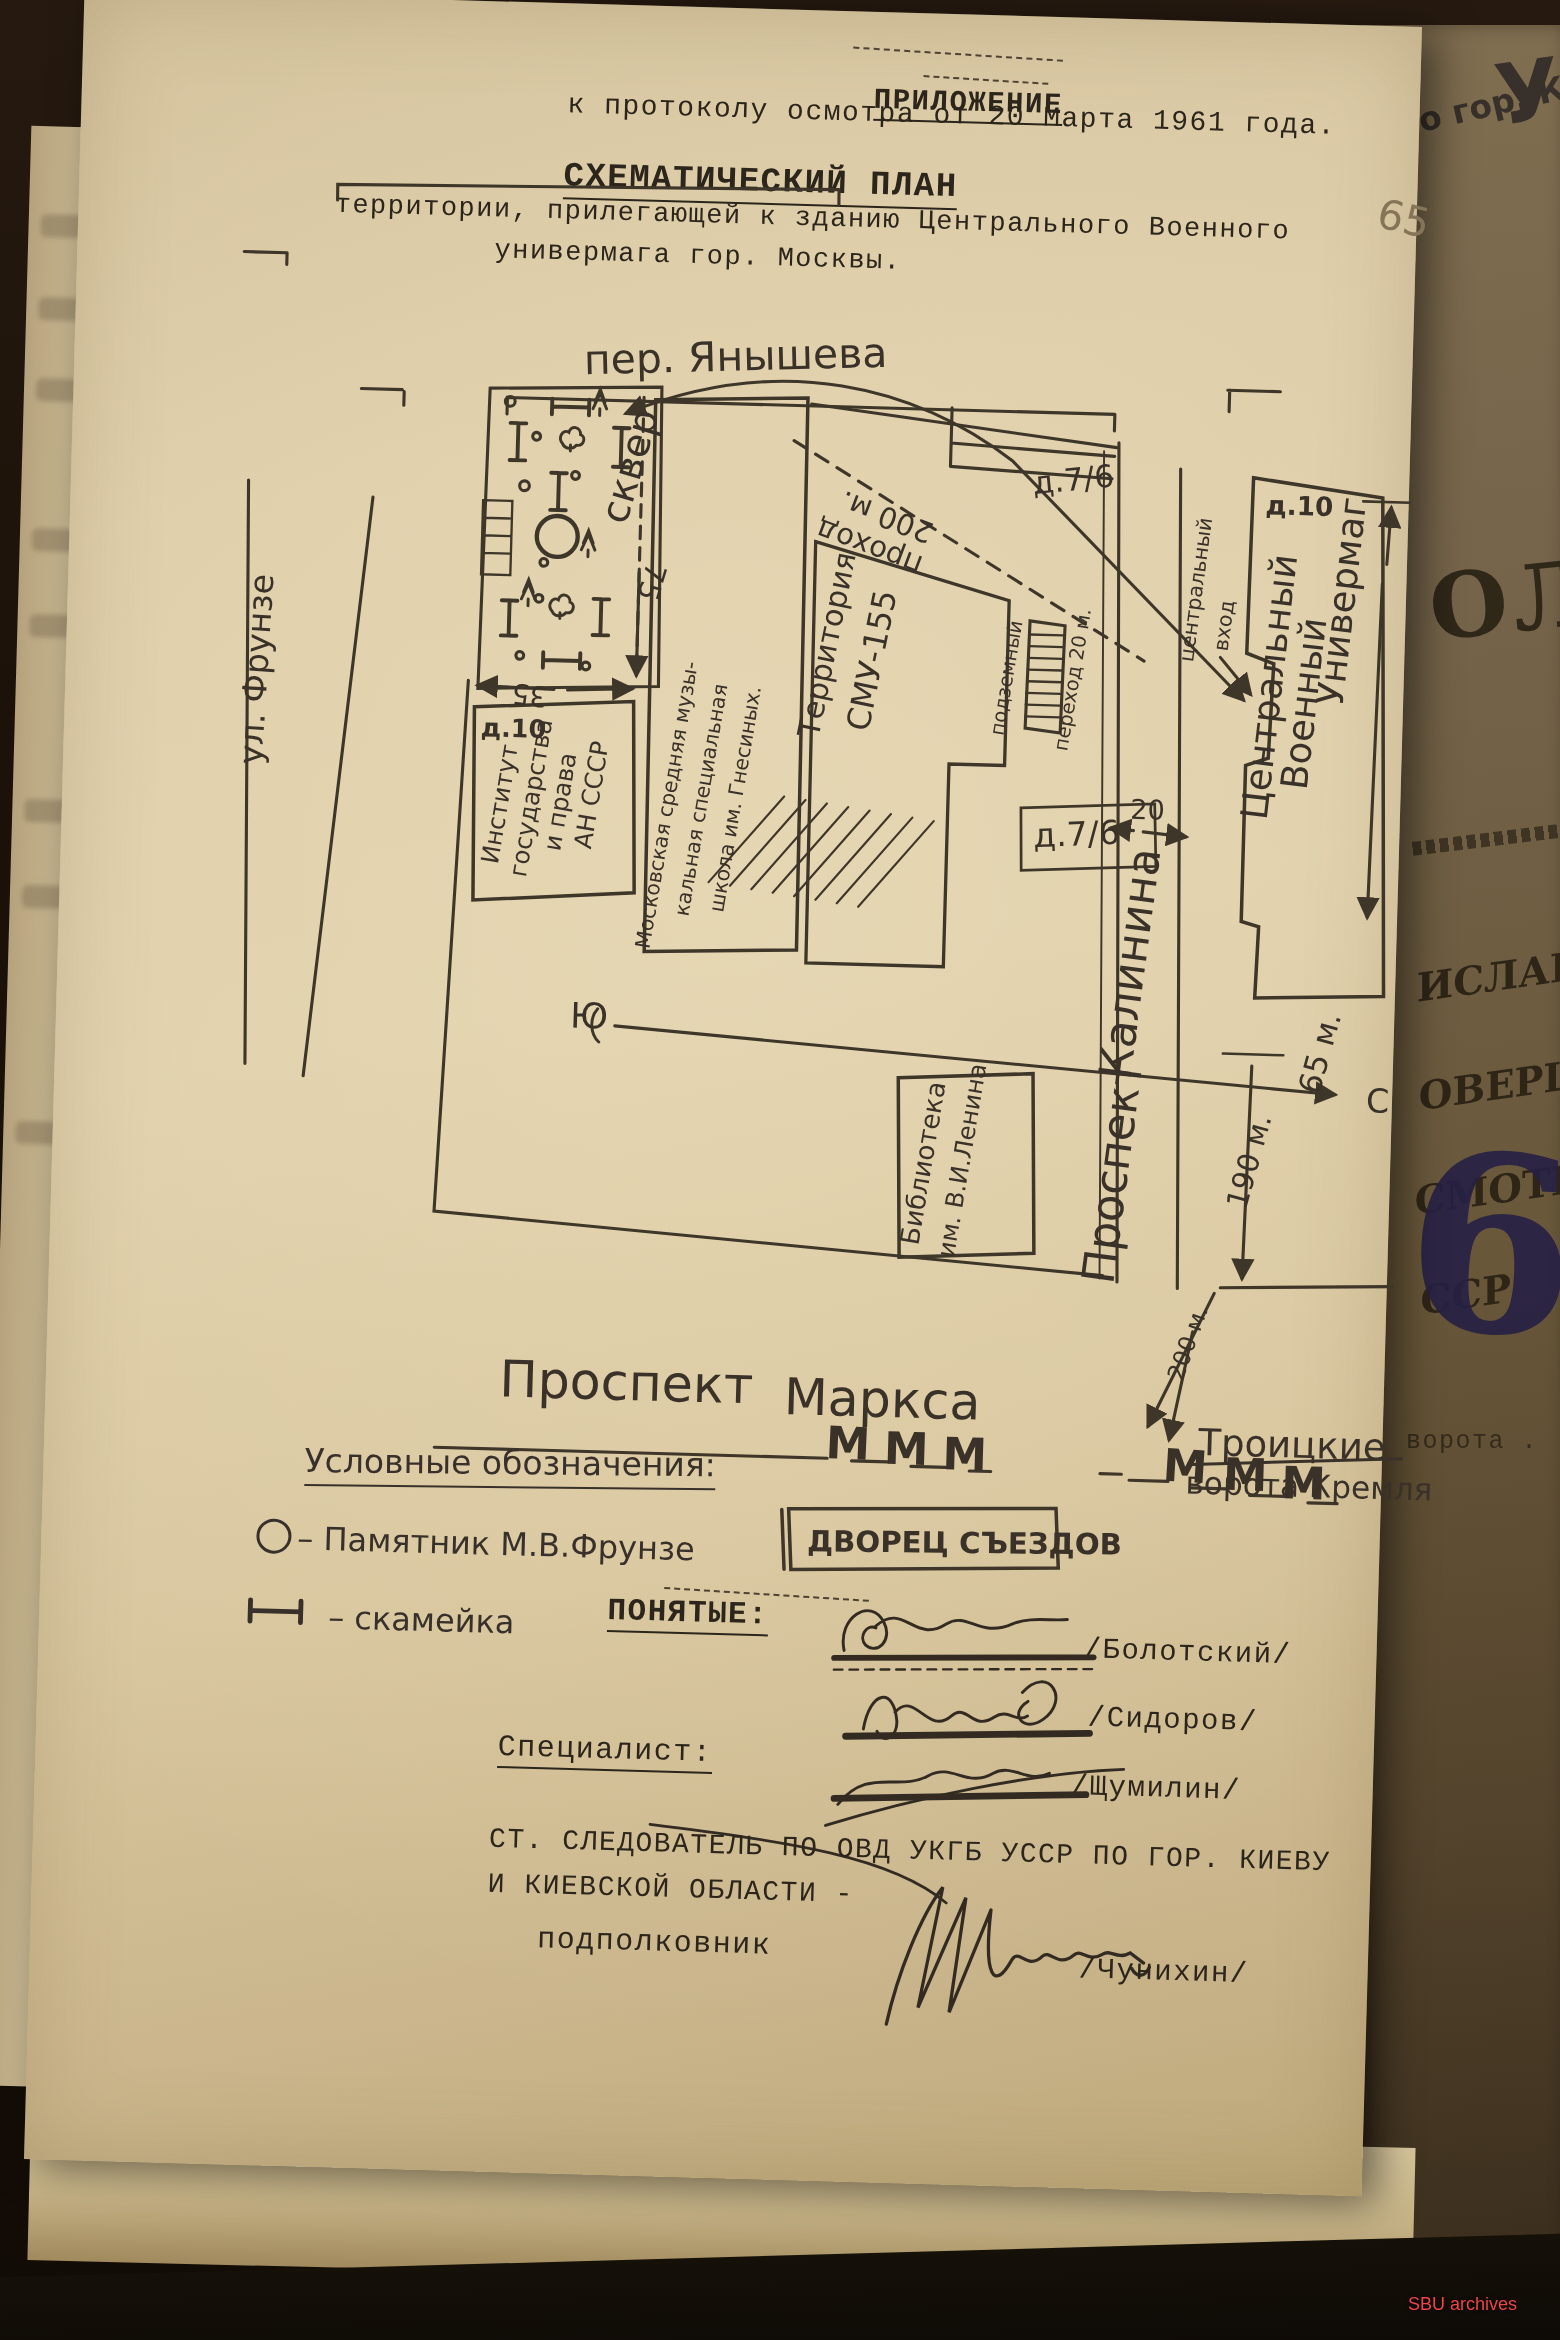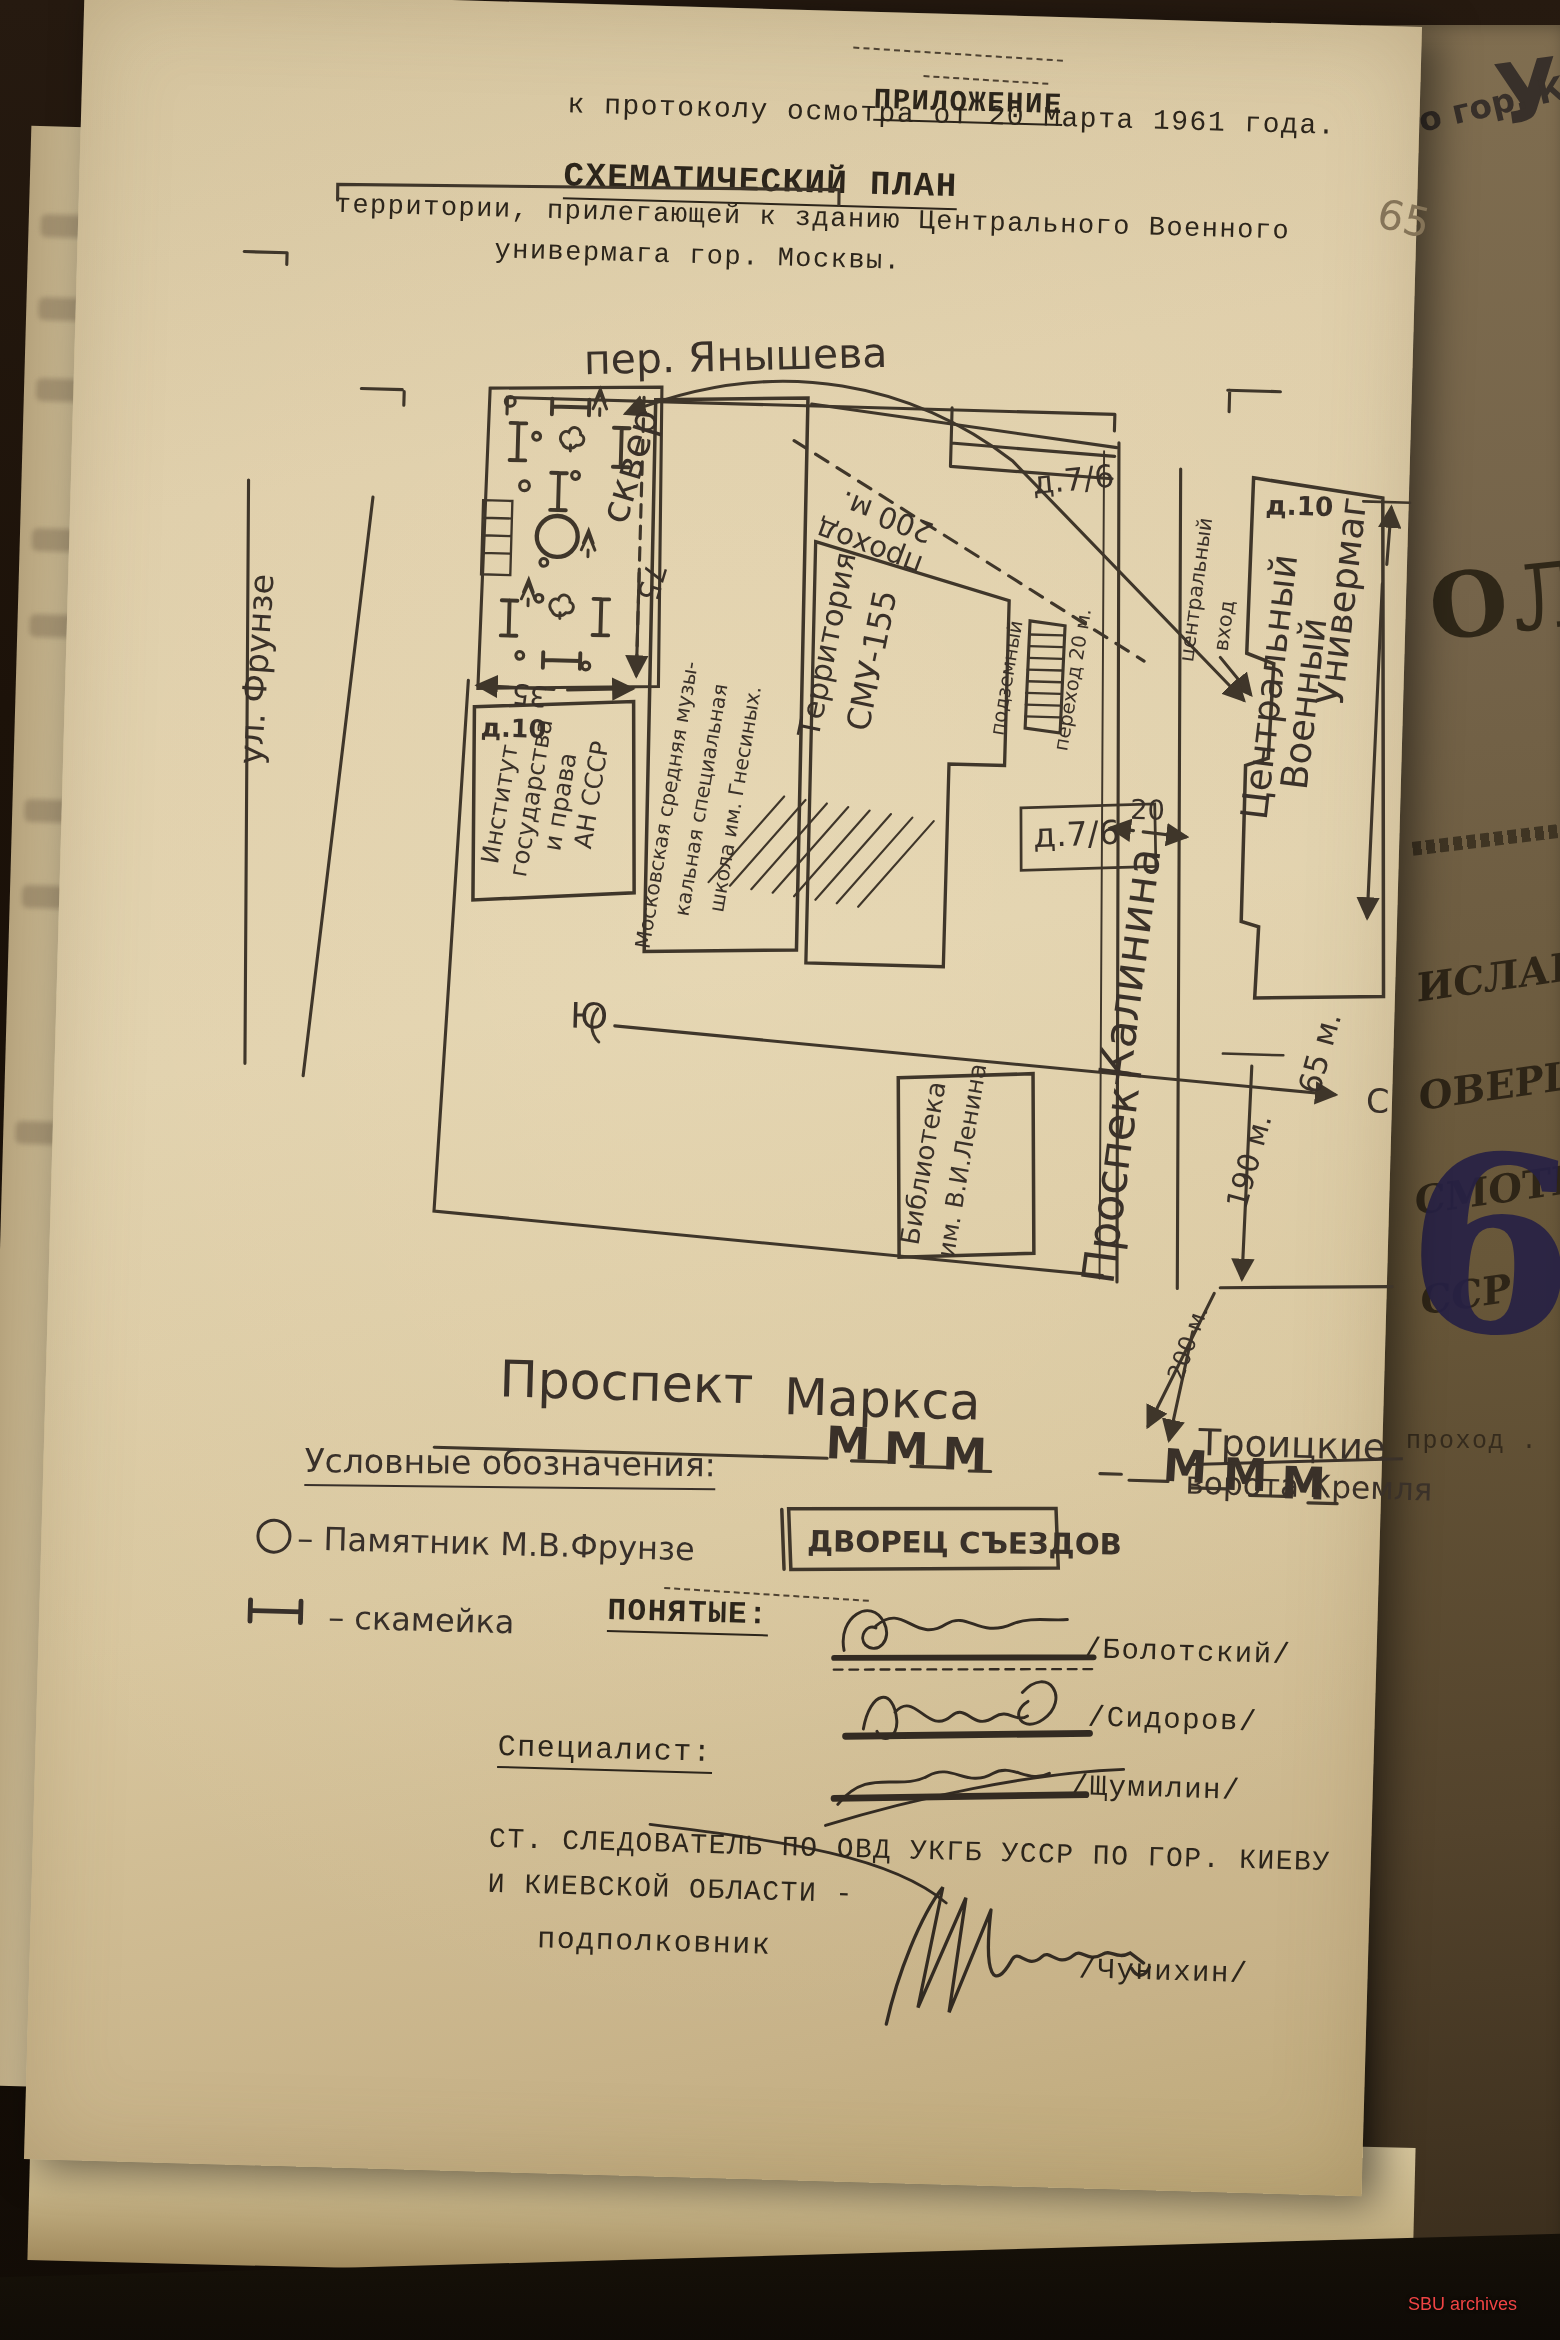--- a/index.html
+++ b/index.html
@@ -44,21 +44,21 @@
   <div class="folder-frag hwc" style="left:135px;top:17.6px;font-size:84px;font-weight:bold;transform:rotate(-8deg);">У</div>
   <div class="folder-frag hwc" style="left:33px;top:57px;font-size:33px;font-weight:bold;transform:rotate(-13deg);">по гор. Кие</div>
   <div class="folder-frag serifb" style="left:68px;top:517px;font-size:90px;letter-spacing:4.9px;transform:rotate(-6deg);color:#2f2718;">ОЛО</div>
   <div style="position:absolute;left:51px;top:808px;width:146px;height:13.7px;transform:rotate(-7deg);
               background:repeating-linear-gradient(90deg,#332a1b 0 8.8px,rgba(0,0,0,0) 8.8px 13.7px);opacity:.8;"></div>
   <div class="folder-frag serifb" style="left:55px;top:928px;font-size:39px;transform:rotate(-8deg) skewX(-8deg);">ИСЛАВ</div>
   <div class="folder-frag serifb" style="left:57px;top:1036px;font-size:39px;transform:rotate(-8deg) skewX(-8deg);">ОВЕРШ</div>
   <div class="folder-frag serifb" style="left:53px;top:1141px;font-size:39px;transform:rotate(-8deg) skewX(-8deg);">СМОТР</div>
   <div class="folder-frag serifb" style="left:59px;top:1246px;font-size:39px;transform:rotate(-8deg) skewX(-8deg);">ССР</div>
   <div class="folder-frag serifb" style="left:45px;top:1081px;font-size:244px;letter-spacing:-13.7px;color:#272145;transform:rotate(3deg);opacity:.92;">67</div>
-  <div class="folder-frag tw" style="left:45px;top:1402px;font-size:25px;color:#352b1d;">проход .</div>
+  <div class="folder-frag tw" style="left:45px;top:1402px;font-size:25px;color:#352b1d;">ворота .</div>
 </div>
 
 <div id="under-left" class="abs">
   <div class="smudge" style="top:88px;"></div>
     <div class="smudge" style="top:171px;width:76px;"></div>
   <div class="smudge" style="top:252px;width:94px;"></div>
     <div class="smudge" style="top:402px;width:68px;"></div>
   <div class="smudge" style="top:488px;width:86px;"></div>
     <div class="smudge" style="top:673px;width:96px;"></div>
   <div class="smudge" style="top:759px;width:70px;"></div>

